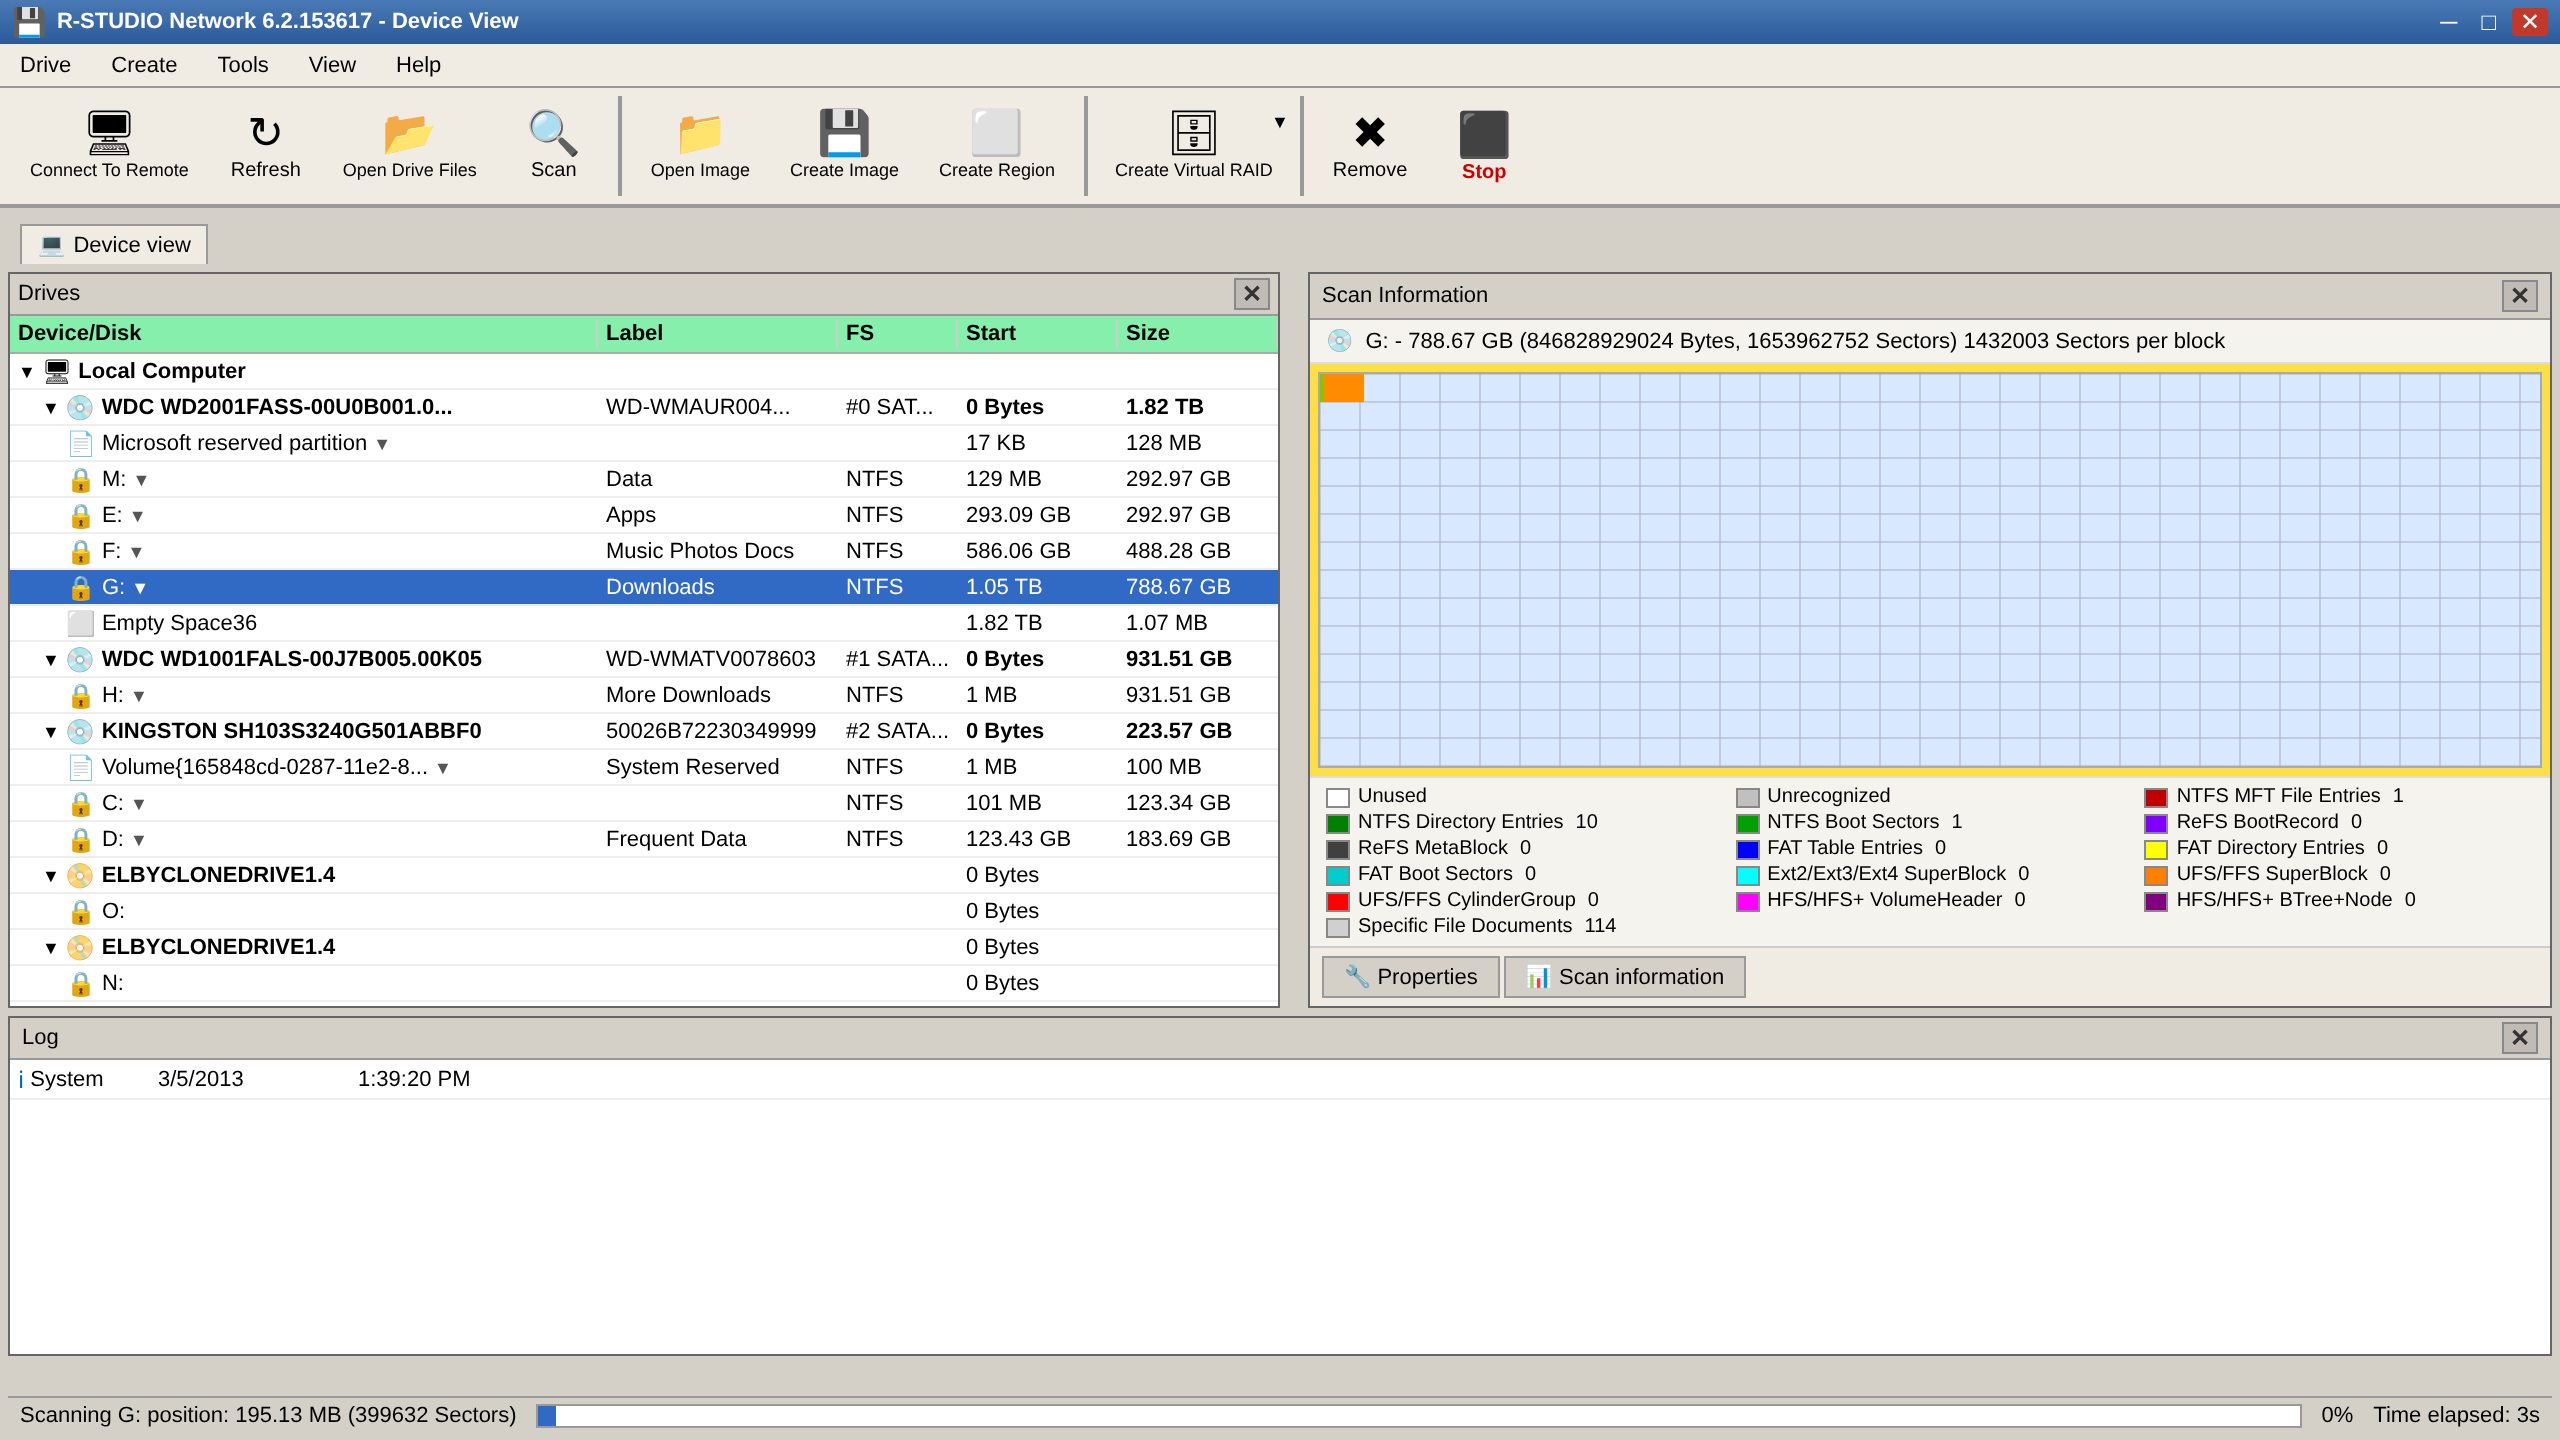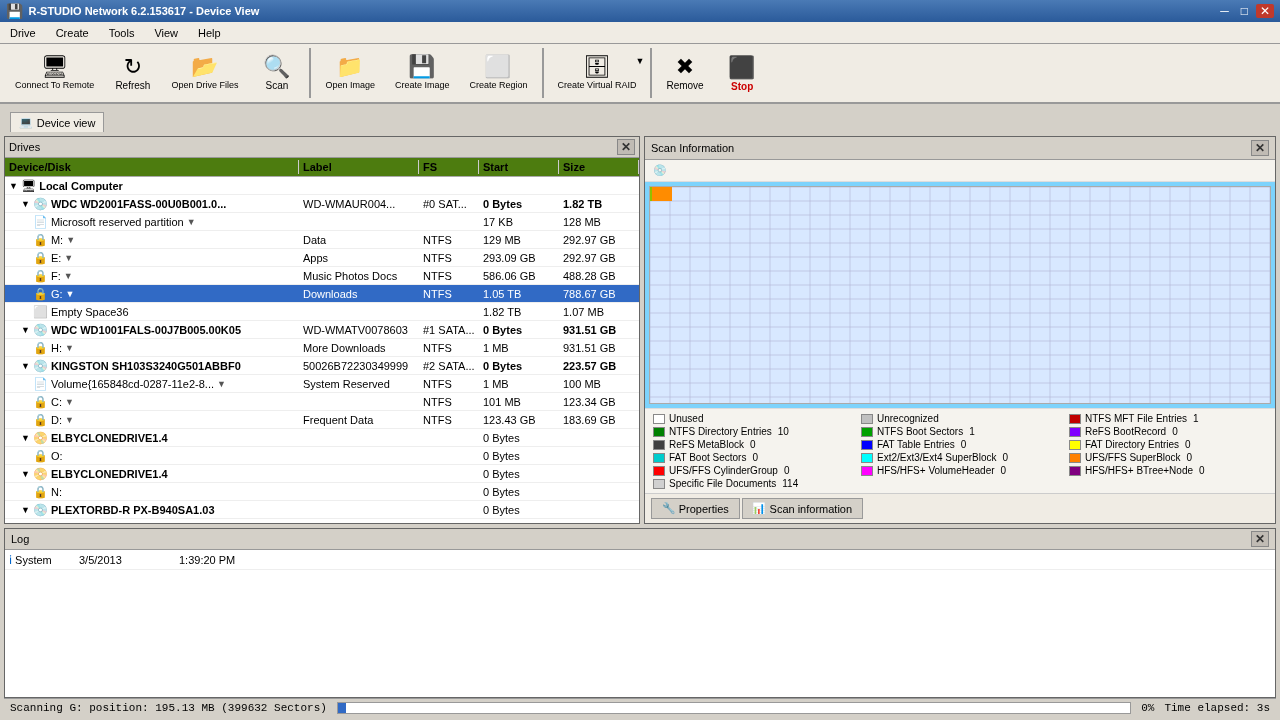--- a/index.html
+++ b/index.html
@@ -91,21 +91,21 @@
       padding: 2px 4px;
       font-size: 11px;
       border-bottom: 1px solid #999;
       display: flex;
       align-items: center;
       justify-content: space-between;
     }
     #drives-table-header {
       display: grid;
       grid-template-columns: 1fr 120px 60px 80px 80px;
-      background: #4d7c0f;
+      background: #86efac;
       border-bottom: 1px solid #aaa;
       padding: 2px 0;
     }
     .drives-col-header {
       padding: 1px 4px;
       font-weight: bold;
       font-size: 11px;
       border-right: 1px solid #ccc;
     }
     #drives-body { overflow-y: auto; flex: 1; }
@@ -122,21 +122,21 @@
     .drive-cell { padding: 1px 4px; font-size: 11px; overflow: hidden; white-space: nowrap; }
     .drive-cell.bold { font-weight: bold; }
     .drive-cell.name-cell { display: flex; align-items: center; gap: 3px; }
     .drive-icon { font-size: 12px; }
     .indent1 { padding-left: 16px; }
     .indent2 { padding-left: 28px; }
 
     
     #scan-panel {
       flex: 1;
-      background: #7dd3fc;
+      background: #fde047;
       border: 1px solid #666;
       margin-left: 4px;
       display: flex;
       flex-direction: column;
     }
     #scan-header {
       background: #d4d0c8;
       padding: 3px 6px;
       font-size: 11px;
       border-bottom: 1px solid #999;
@@ -210,20 +210,21 @@
       display: flex;
       flex-direction: column;
       height: calc(720px - 22px - 22px - 60px);
     }
 
     #panels-area {
       display: flex;
       flex: 1;
       overflow: hidden;
       margin-top: 4px;
+      gap: 10px;
     }
 
     
     #log-panel {
       background: white;
       border: 1px solid #666;
       margin-top: 4px;
       height: 170px;
       display: flex;
       flex-direction: column;
@@ -262,22 +263,21 @@
     
     #statusbar {
       background: #d4d0c8;
       height: 18px;
       display: flex;
       align-items: center;
       padding: 0 6px;
       border-top: 1px solid #999;
       font-size: 11px;
       justify-content: space-between;
-      margin-top: 0;
-      font-family: Liberation Mono, monospace;
+      margin-top: 20px;
     }
     #progress-bar-container {
       flex: 1;
       margin: 0 10px;
       height: 12px;
       border: 1px solid #999;
       background: white;
     }
     #progress-bar {
       height: 100%;
@@ -618,20 +618,21 @@
       </div>
     </div>
 
     <div id="scan-panel">
       <div id="scan-header">
         <span>Scan Information</span>
         <span class="close-btn">✕</span>
       </div>
       <div id="scan-drive-info">
         <span>💿</span>
+        <span>G: - 788.67 GB (846828929024 Bytes, 1653962752 Sectors) 1432003 Sectors per block</span>
       </div>
 
       <div id="scan-grid-area">
         <svg width="100%" height="100%" style="border:1px solid #aaa;">
           <defs>
             <pattern id="gridpat" width="20" height="14" patternUnits="userSpaceOnUse">
               <rect width="20" height="14" fill="#d8e8ff" stroke="#aac" stroke-width="0.5"></rect>
             </pattern>
           </defs>
           <rect width="100%" height="100%" fill="url(#gridpat)"></rect>

